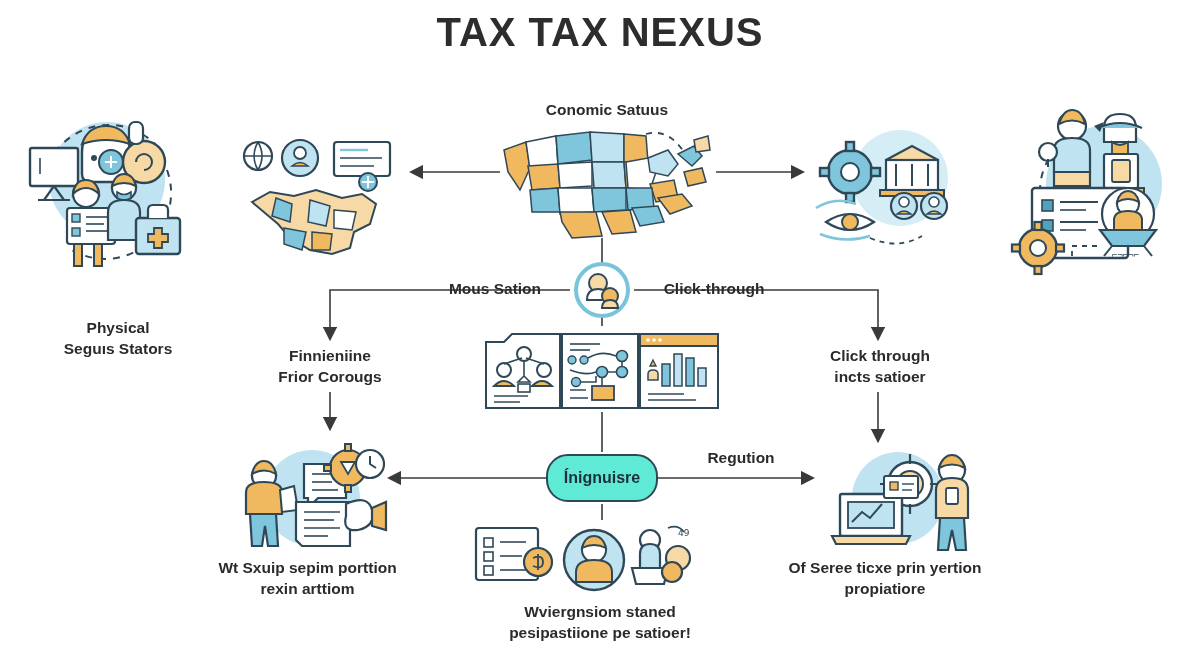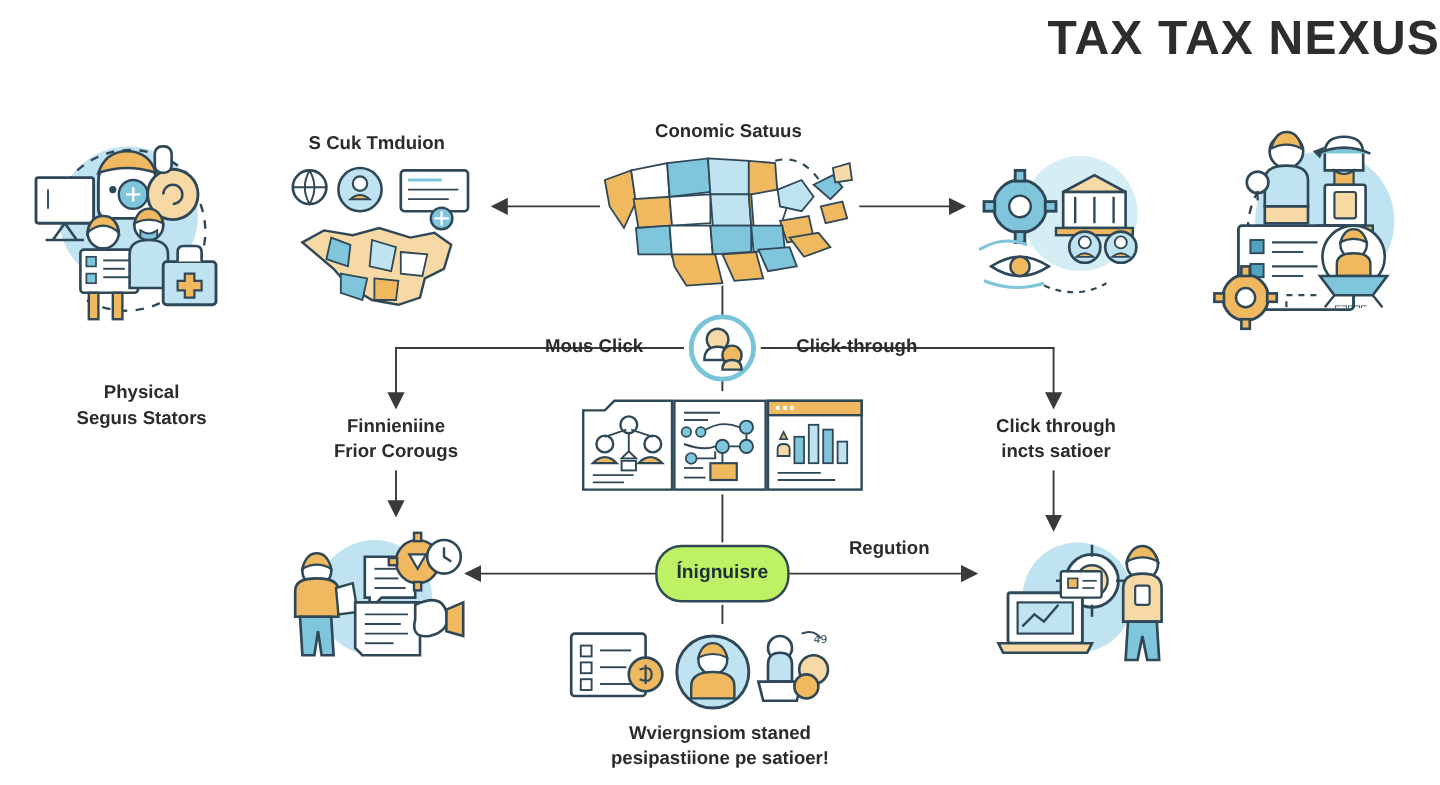--- a/index.html
+++ b/index.html
@@ -9,21 +9,21 @@
     font-family:"Liberation Sans", sans-serif;
     overflow:hidden;
     position:relative;
     color:#2b2b2b;
   }
   #canvas{position:relative;width:1200px;height:654px;}
 
   
   .title{
     position:absolute;left:0;top:10px;width:1200px;
-    text-align:right;
+    text-align:center;
     font-size:40px;font-weight:bold;letter-spacing:1px;
     color:#2d2d2d;
   }
 
   
   .label{
     position:absolute;
     text-align:center;
     font-size:15.5px;
     font-weight:bold;
@@ -36,21 +36,21 @@
   .illus{position:absolute;}
   .illus svg{display:block;overflow:visible;}
 
   
   .conn{position:absolute;pointer-events:none;}
 
   
   .pill{
     position:absolute;
     display:flex;align-items:center;justify-content:center;
-    background:#bef264;
+    background:#5eead4;
     border:2.5px solid #2f4858;
     border-radius:22px;
     font-size:16px;font-weight:bold;color:#1d2f3a;
     box-sizing:border-box;
     text-align:center;
   }
   .hub{
     position:absolute;
     border-radius:50%;
     border:4px solid #79c3db;
@@ -141,21 +141,20 @@
       <path d="M96,140 l0,-28 q0,-12 16,-12 q16,0 16,12 l0,28z" fill="#bfe3f0" stroke="#2f4858" stroke-width="2.2"></path>
 
       <rect x="124" y="118" width="44" height="36" rx="3" fill="#bfe3f0" stroke="#2f4858" stroke-width="2.4"></rect>
       <path d="M136,118 l0,-8 q0,-5 5,-5 l10,0 q5,0 5,5 l0,8" fill="#fff" stroke="#2f4858" stroke-width="2.2"></path>
       <path d="M142,128 h8 v6 h6 v8 h-6 v6 h-8 v-6 h-6 v-8 h6 z" fill="#f0b95f" stroke="#2f4858" stroke-width="1.8"></path>
     </svg>
   </div>
   <div class="label" style="left:28px;top:282px;width:180px;margin-top:36px;">Physical
 Seguıs Stators</div>
 
-  <div class="label" style="left:214px;top:110px;width:200px;">S Cuk Tmduion</div>
   <div class="illus" style="left:238px;top:136px;">
     <svg width="170" height="130" viewBox="0 0 170 130">
       <circle cx="20" cy="20" r="14" fill="none" stroke="#2f4858" stroke-width="2.2"></circle>
       <path d="M6,20 h28 M20,6 q8,14 0,28 q-8,-14 0,-28" fill="none" stroke="#2f4858" stroke-width="1.6"></path>
       <circle cx="62" cy="22" r="18" fill="#bfe3f0" stroke="#2f4858" stroke-width="2.2"></circle>
       <circle cx="62" cy="17" r="6" fill="#fff" stroke="#2f4858" stroke-width="1.8"></circle>
       <path d="M54,30 q8,-7 16,0z" fill="#f0b95f" stroke="#2f4858" stroke-width="1.6"></path>
       <rect x="96" y="6" width="56" height="34" rx="3" fill="#fff" stroke="#2f4858" stroke-width="2.2"></rect>
       <line x1="102" y1="14" x2="130" y2="14" stroke="#7fc5dc" stroke-width="2.4"></line>
       <line x1="102" y1="22" x2="144" y2="22" stroke="#2f4858" stroke-width="1.5"></line>
@@ -284,21 +283,21 @@
           <rect x="-3.5" y="18" width="7" height="8"></rect>
           <rect x="-26" y="-3.5" width="8" height="7"></rect>
           <rect x="18" y="-3.5" width="8" height="7"></rect>
         </g>
       </g>
       <path d="M60,156 l0,-10 l28,0" fill="none" stroke="#2f4858" stroke-width="1.8" stroke-dasharray="5 5"></path>
       <text x="100" y="158" font-family="DejaVu Sans Mono, monospace" font-size="9" fill="#2f4858">⌐¬⌐¬⌐</text>
     </svg>
   </div>
 
-  <div class="label" style="left:430px;top:279px;width:130px;">Mous Click</div>
+  <div class="label" style="left:430px;top:279px;width:130px;">Mous Sation</div>
   <div class="hub" style="left:574px;top:262px;width:56px;height:56px;">
     <svg width="48" height="48" viewBox="0 0 48 48" style="margin:0;">
       <circle cx="20" cy="17" r="9" fill="#f7d9a6" stroke="#2f4858" stroke-width="2"></circle>
       <path d="M9,34 q0,-11 11,-11 q11,0 11,11z" fill="#fff" stroke="#2f4858" stroke-width="2"></path>
       <circle cx="32" cy="30" r="8" fill="#f0b95f" stroke="#2f4858" stroke-width="2"></circle>
       <path d="M24,42 q0,-8 8,-8 q8,0 8,8z" fill="#f7d9a6" stroke="#2f4858" stroke-width="2"></path>
     </svg>
   </div>
   <div class="label" style="left:644px;top:279px;width:140px;">Click-through</div>
 
@@ -386,20 +385,22 @@
       <path d="M68,62 l54,0 l0,44 l-48,0 l-6,-6z" fill="#fff" stroke="#2f4858" stroke-width="2.2"></path>
       <line x1="76" y1="72" x2="112" y2="72" stroke="#2f4858" stroke-width="1.6"></line>
       <line x1="76" y1="80" x2="106" y2="80" stroke="#2f4858" stroke-width="1.6"></line>
       <line x1="76" y1="88" x2="112" y2="88" stroke="#2f4858" stroke-width="1.6"></line>
       <line x1="76" y1="96" x2="100" y2="96" stroke="#2f4858" stroke-width="1.6"></line>
 
       <path d="M118,64 q22,-10 26,6 q4,16 -14,20 q-16,2 -12,-14z" fill="#fff" stroke="#2f4858" stroke-width="2.2"></path>
       <path d="M144,68 l14,-6 l0,28 l-14,-4z" fill="#f0b95f" stroke="#2f4858" stroke-width="2.2"></path>
     </svg>
   </div>
+  <div class="label" style="left:185px;top:558px;width:245px;">Wt Sxuip sepim porttion
+rexin arttiom</div>
 
   <div class="illus" style="left:472px;top:518px;">
     <svg width="244" height="82" viewBox="0 0 244 82">
 
       <rect x="4" y="10" width="62" height="52" rx="3" fill="#fff" stroke="#2f4858" stroke-width="2.2"></rect>
       <rect x="12" y="20" width="9" height="9" fill="#fff" stroke="#2f4858" stroke-width="1.6"></rect>
       <rect x="12" y="34" width="9" height="9" fill="#fff" stroke="#2f4858" stroke-width="1.6"></rect>
       <rect x="12" y="48" width="9" height="9" fill="#fff" stroke="#2f4858" stroke-width="1.6"></rect>
       <line x1="28" y1="24" x2="54" y2="24" stroke="#2f4858" stroke-width="1.6"></line>
       <line x1="28" y1="38" x2="50" y2="38" stroke="#2f4858" stroke-width="1.6"></line>
@@ -446,14 +447,16 @@
       <line x1="78" y1="36" x2="90" y2="36" stroke="#2f4858" stroke-width="1.4"></line>
       <line x1="78" y1="42" x2="88" y2="42" stroke="#2f4858" stroke-width="1.4"></line>
 
       <circle cx="128" cy="22" r="13" fill="#fff" stroke="#2f4858" stroke-width="2.2"></circle>
       <path d="M115,20 q4,-13 13,-13 q9,0 13,13 q-13,-7 -26,0z" fill="#f0b95f" stroke="#2f4858" stroke-width="2"></path>
       <path d="M112,70 l0,-28 q0,-12 16,-12 q16,0 16,12 l0,28z" fill="#f7d9a6" stroke="#2f4858" stroke-width="2.2"></path>
       <rect x="122" y="40" width="12" height="16" rx="2" fill="#fff" stroke="#2f4858" stroke-width="1.8"></rect>
       <path d="M116,70 l24,0 l2,32 l-10,0 l-4,-20 l-4,20 l-10,0z" fill="#7fc5dc" stroke="#2f4858" stroke-width="2.2"></path>
     </svg>
   </div>
+  <div class="label" style="left:760px;top:558px;width:250px;">Of Seree ticxe prin yertion
+propiatiore</div>
 
 </div>
 
 </body></html>

